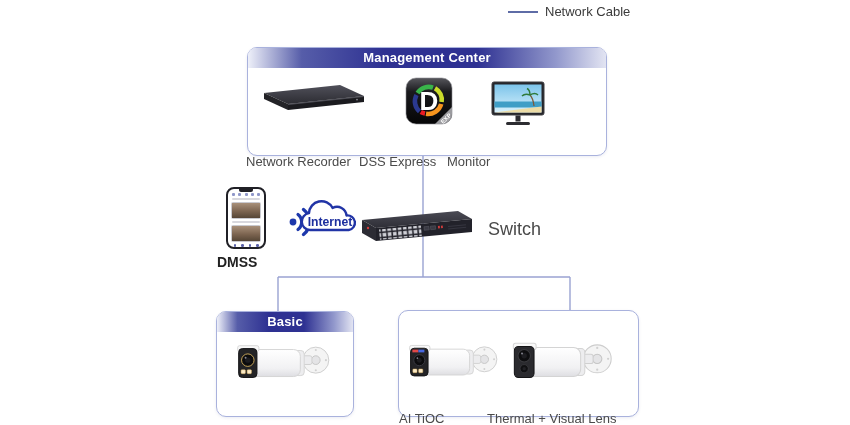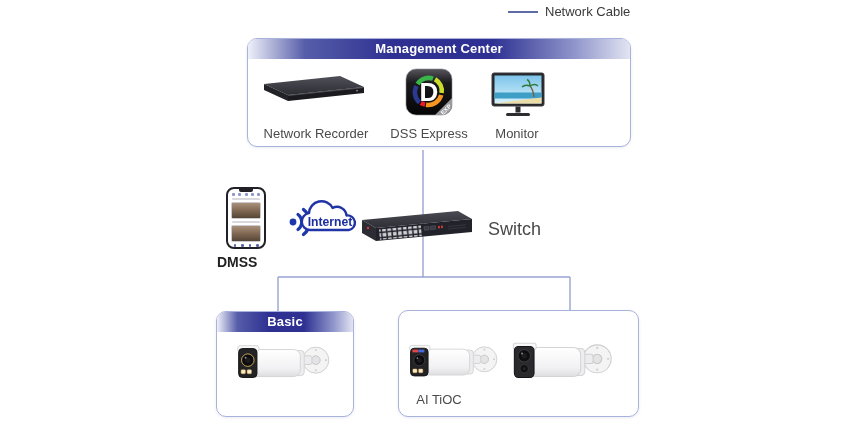--- a/index.html
+++ b/index.html
@@ -18,27 +18,27 @@
     border:1.5px solid #a9b2dd; border-radius:10px;
     box-shadow:0 1px 3px rgba(60,70,140,0.10);
   }
   .group-header {
     position:absolute; top:0; left:0; right:0; height:20px;
     border-radius:8px 8px 0 0;
     background:linear-gradient(90deg,#eef0f9 0%,#565da9 15%,#2e3192 38%,#2e3192 64%,#9298cc 86%,#e2e4f2 100%);
     color:#ffffff; font-size:13px; font-weight:bold; text-align:center;
     line-height:20px; letter-spacing:.2px;
   }
-  #mc-box    { left:247px; top:38px;  width:358px; height:107px;padding-left:24px; }
+  #mc-box    { left:247px; top:47px;  width:358px; height:107px; }
   #basic-box { left:216px; top:311px; width:136px; height:104px; }
   #adv-box   { left:398px; top:310px; width:239px; height:105px; }
 
   .item-label {
-    position:absolute; font-size:13px; color:#4a4a4a; text-align:center;
-    white-space:nowrap; z-index:2;
+    position:absolute; font-size:13px; color:#4a4a4a; text-align:left;
+    white-space:nowrap; z-index:2;margin-top:19px;
   }
 
   .device { position:absolute; z-index:2; }
 
   
   #legend-line { left:508px; top:11px; width:30px; height:2px; background:#5e6ca6; z-index:2; }
   #legend-label { left:545px; top:4px; font-size:13px; color:#3a3a3a; z-index:2; position:absolute; }
 
   
   #phone {
@@ -261,15 +261,16 @@
       <rect x="5" y="9" width="22" height="6" rx="2" fill="#f8f8f8" stroke="#d6d6d6"></rect>
       <rect x="6" y="12" width="19" height="30" rx="4" fill="#2a2a2e" stroke="#141416"></rect>
       <circle cx="15.5" cy="21" r="6" fill="#0e0e10" stroke="#3a3a3e" stroke-width="1"></circle>
       <circle cx="15.5" cy="21" r="2.6" fill="#1e1e22"></circle>
       <circle cx="13.4" cy="18.8" r="0.9" fill="#8a8a96"></circle>
       <circle cx="15.5" cy="33.5" r="4" fill="#101012" stroke="#3a3a3e" stroke-width="0.8"></circle>
       <circle cx="15.5" cy="33.5" r="1.6" fill="#222226"></circle>
     </svg>
 
     <div class="item-label" style="left:0;top:81px;width:80px">AI TiOC</div>
+    <div class="item-label" style="left:88px;top:81px;width:140px">Thermal + Visual Lens</div>
   </div>
 
 </div>
 
 </body></html>

